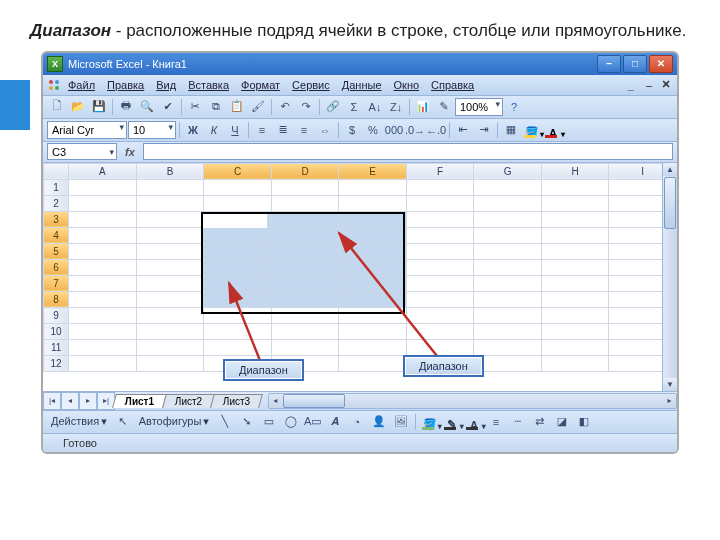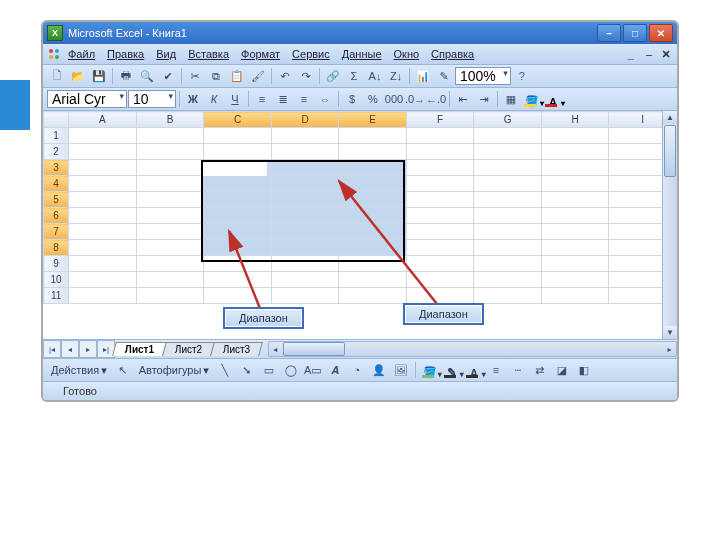--- a/index.html
+++ b/index.html
@@ -108,21 +108,21 @@
     width: 18px; height: 18px;
     border: 1px solid transparent;
     border-radius: 2px;
     display:flex; align-items:center; justify-content:center;
     font-size: 11px;
     color:#3a4e72;
   }
   .tsep { width:1px; height:16px; background:#9ab6db; margin:0 2px; }
   .fontsel {
     background:#fff; border:1px solid #7a9ac6; height:16px;
-    font-size:14px; padding:0 14px 0 4px; display:flex; align-items:center;
+    font-size:11px; padding:0 14px 0 4px; display:flex; align-items:center;
     position:relative; min-width:60px;
   }
   .fontsel.small { min-width:28px; }
   .fontsel::after {
     content:"▾"; position:absolute; right:2px; top:0; font-size:9px; color:#3a4e72;
   }
   .colorbtn {
     width: 20px; height:18px; display:flex; align-items:flex-end; justify-content:center;
     position:relative; font-size:11px; font-weight:bold;
   }
@@ -224,21 +224,21 @@
     position:absolute; top:0; bottom:0; width:13px;
     display:flex;align-items:center;justify-content:center;font-size:8px;color:#3a4e72;}
   .tabsrow .hsb .la{left:0;} .tabsrow .hsb .ra{right:0;}
   
   .drawbar {
     background: linear-gradient(#dbe9fb,#c4d8f1);
     border-top:1px solid #9ab6db;
     height:22px; display:flex; align-items:center; padding:0 4px; gap:2px;
     font-size:11px; color:#2e3e5c;
   }
-  .drawbar .ditem { padding:2px 4px; display:flex; align-items:center; gap:2px;}
+  .drawbar .ditem { padding:2px 4px; display:flex; align-items:flex-start; gap:2px;}
   
   .statusbar {
     background: linear-gradient(#dbe9fb,#c4d8f1);
     border-top:1px solid #9ab6db;
     height:18px; display:flex; align-items:center; padding:0 20px;
     font-size:11px; color:#333;
     border-bottom-left-radius:4px; border-bottom-right-radius:4px;
   }
   
   .questions {
@@ -252,20 +252,23 @@
   .questions .q { position:absolute; left:0; right:0; }
   .questions .q1 { top:0; }
   .questions .q2 { top:14px; }
 </style>
 </head>
 <body>
 
 <div class="blue-accent"></div>
 
 <div class="slide">
+  <div class="def">
+    <b>Диапазон</b><span> - расположенные подряд ячейки в строке, столбце или прямоугольнике.</span>
+  </div>
 
   <div class="excel-shell">
 
     <div class="titlebar">
       <span class="xl-icon">X</span>
       <span class="title">Microsoft Excel - Книга1</span>
       <div class="winbtns">
         <div class="winbtn">–</div>
         <div class="winbtn">□</div>
         <div class="winbtn close">✕</div>
@@ -344,20 +347,25 @@
       <div class="tbtn">←.0</div>
       <div class="tsep"></div>
       <div class="tbtn">⇤</div>
       <div class="tbtn">⇥</div>
       <div class="tsep"></div>
       <div class="tbtn">▦</div>
       <div class="colorbtn">🪣<span class="bar" style="background:#ffd040;"></span></div>
       <div class="colorbtn">A<span class="bar" style="background:#d02020;"></span></div>
     </div>
 
+    <div class="fbar">
+      <div class="namebox">C3</div>
+      <span class="fx">fx</span>
+      <div class="fedit"></div>
+    </div>
 
     <div class="gridwrap" style="height:228px;">
       <table class="grid" id="grid">
           <tbody>
             <tr>
               <th class="corner"></th>
               <th class="col">A</th>
               <th class="col">B</th>
               <th class="col colactive">C</th>
               <th class="col colactive">D</th>
@@ -482,20 +490,32 @@
               <td></td>
               <td></td>
               <td></td>
               <td></td>
               <td></td>
               <td></td>
               <td></td>
             </tr>
             <tr>
               <th class="row">11</th>
+              <td></td>
+              <td></td>
+              <td></td>
+              <td></td>
+              <td></td>
+              <td></td>
+              <td></td>
+              <td></td>
+              <td></td>
+            </tr>
+            <tr>
+              <th class="row">12</th>
               <td></td>
               <td></td>
               <td></td>
               <td></td>
               <td></td>
               <td></td>
               <td></td>
               <td></td>
               <td></td>
             </tr>

